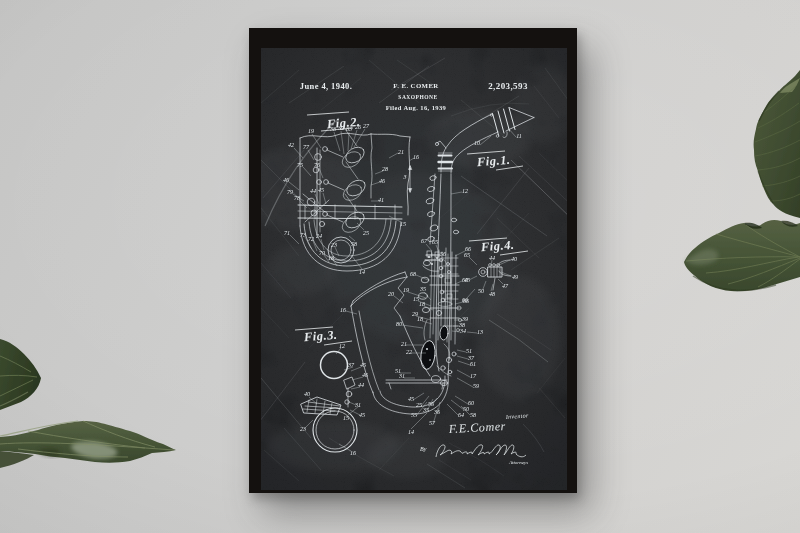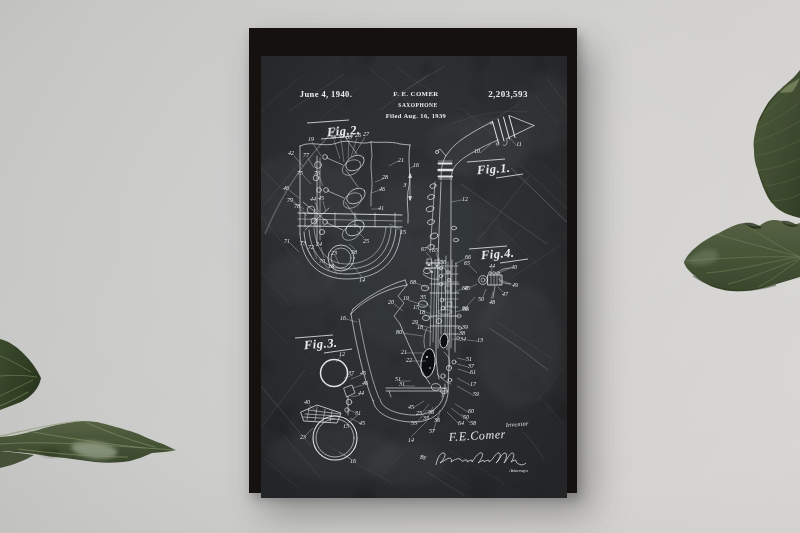--- a/index.html
+++ b/index.html
@@ -1,21 +1,21 @@
 <!DOCTYPE html>
 <html><head><meta charset="utf-8">
 <style>
 html,body{margin:0;padding:0}
 body{width:800px;height:533px;overflow:hidden;position:relative;font-family:"Liberation Sans",sans-serif;background:#d0d0cf}
 #wall{position:absolute;inset:0;background:
  radial-gradient(120% 100% at 62% 38%,rgba(255,255,255,.10) 0%,rgba(255,255,255,0) 55%,rgba(0,0,0,.08) 100%),
  linear-gradient(118deg,#c5c5c4 0%,#cdcdcc 38%,#d2d1cf 70%,#d8d7d4 100%)}
 #frame{position:absolute;left:249px;top:28px;width:328px;height:465px;background:#14110f;
  box-shadow:14px 20px 34px rgba(45,45,45,.40),3px 6px 10px rgba(40,40,40,.30)}
-#board{position:absolute;left:12px;top:28px;width:260px;height:442px;transform:translateZ(0);will-change:transform;box-shadow:inset 0 0 16px 5px rgba(0,0,0,.8)}
+#board{position:absolute;left:12px;top:20px;width:260px;height:442px;transform:translateZ(0);will-change:transform;box-shadow:inset 0 0 16px 5px rgba(0,0,0,.8)}
 #board svg{display:block}
 .n{font:italic 6px "Liberation Serif",serif;fill:#e3e8eb;text-anchor:middle}
 .fig{font:italic bold 12.5px "Liberation Serif",serif;fill:#e8ecee;text-anchor:middle;letter-spacing:.5px}
 .hd{font:bold 9px "Liberation Serif",serif;fill:#e8ecee;text-anchor:middle;letter-spacing:.4px}
 .sc{font:italic 7px "Liberation Serif",serif;fill:#e3e8ea}
 </style></head><body>
 <div id="wall"></div>
 
 <svg width="800" height="533" viewBox="0 0 800 533" style="position:absolute;inset:0">
 <defs>

